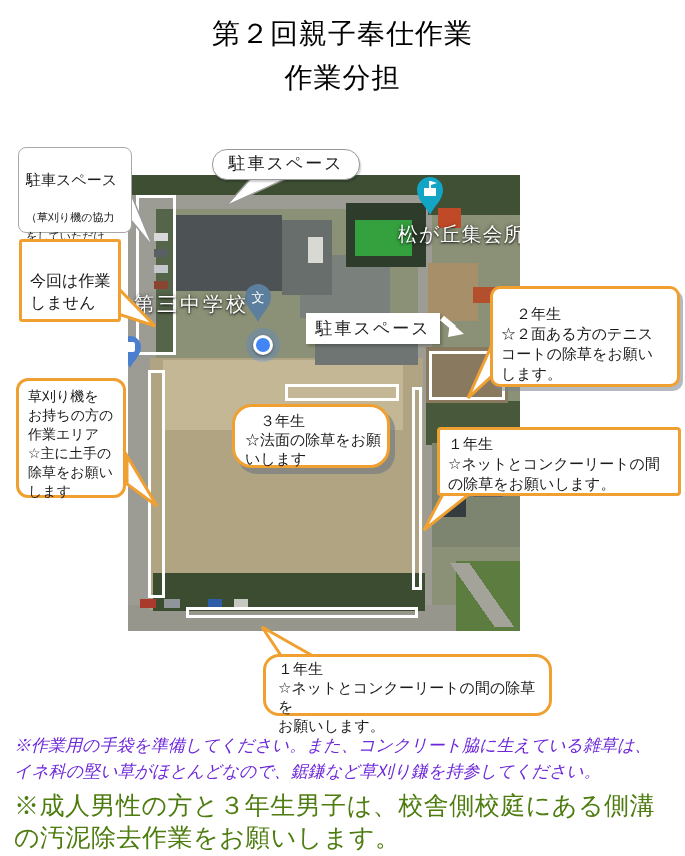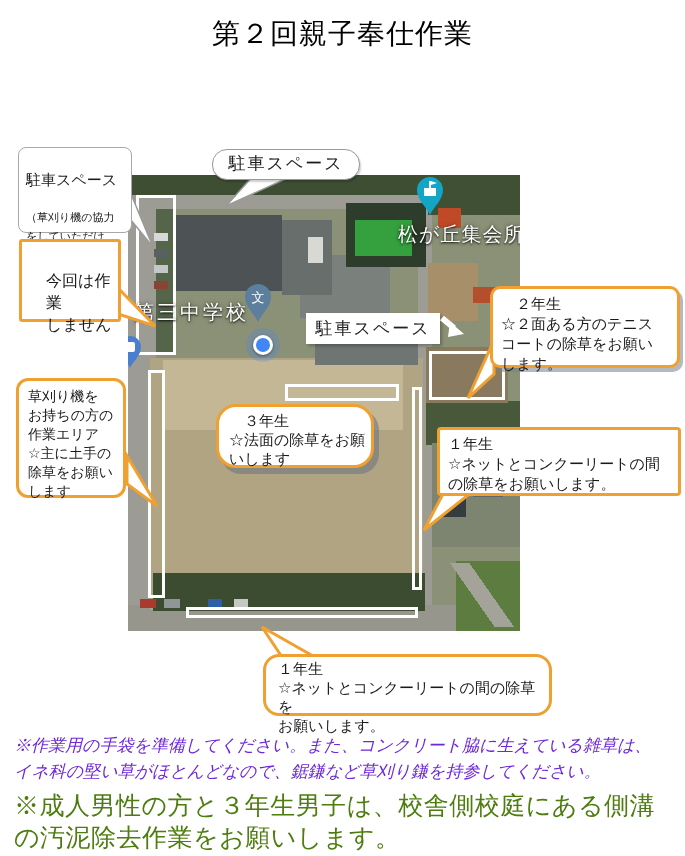--- a/index.html
+++ b/index.html
@@ -53,21 +53,21 @@
     background-color:#8a9176;}
   .wrect{position:absolute;border:3px solid #fff;box-sizing:border-box;z-index:2;}
   #st-parkL{left:8px;top:20px;width:40px;height:160px;}
   #st-L{left:20px;top:195px;width:17px;height:228px;}
   #st-top{left:157px;top:209px;width:114px;height:17px;}
   #st-R{left:284px;top:212px;width:10px;height:203px;}
   #st-B{left:58px;top:432px;width:232px;height:11px;}
   #st-tennis{left:301px;top:176px;width:76px;height:49px;}
   .maplabel{position:absolute;color:#fff;z-index:3;white-space:nowrap;
             text-shadow:0 1px 2px rgba(0,0,0,.85),0 0 4px rgba(0,0,0,.5);}
-  #lbl-school{left:6px;top:116px;font-size:20px;letter-spacing:3px;margin-top:8px;}
+  #lbl-school{left:6px;top:116px;font-size:20px;letter-spacing:3px;}
   #lbl-hall{left:270px;top:46px;font-size:20px;letter-spacing:1px;}
   #lbl-parking-center{left:178px;top:138px;width:134px;height:31px;background:#fff;color:#222;
       font-size:17px;line-height:31px;text-align:center;letter-spacing:2px;position:absolute;z-index:3;
       box-shadow:2px 2px 3px rgba(0,0,0,.25);}
   .pin{position:absolute;z-index:3;}
   #pin-hall{left:288px;top:1px;}
   #pin-school{left:116px;top:108px;}
   #edge-pin{left:-10px;top:160px;}
   #loc-dot{position:absolute;left:118px;top:153px;width:34px;height:34px;border-radius:50%;
            background:rgba(66,133,244,.25);z-index:3;}
@@ -80,28 +80,28 @@
 
   
   .bubble{position:absolute;background:#fff;box-sizing:border-box;z-index:5;color:#1a1a1a;
           white-space:pre-line;}
   .orange{border:3px solid #f0a030;}
   #c-parking-left{left:18px;top:147px;width:114px;height:86px;border:1.5px solid #a8a8a8;
        border-radius:8px;padding:4px 2px 2px 7px;}
   #c-parking-left .pl-title{font-size:15px;line-height:20px;}
   #c-parking-left .pl-note{font-size:11px;line-height:19px;white-space:pre-line;}
   #c-no-work{left:19px;top:239px;width:102px;height:83px;border-radius:3px;
-       padding:28px 0 0 24px;font-size:16px;line-height:22px;}
+       padding:28px 0 0 8px;font-size:16px;line-height:22px;}
   #c-parking-top{left:212px;top:149px;width:148px;height:31px;border:1.5px solid #999;
        border-radius:15px;font-size:17px;line-height:28px;text-align:center;letter-spacing:2px;
        box-shadow:1px 2px 2px rgba(0,0,0,.2);}
-  #c-grade2{left:490px;top:286px;width:190px;height:82px;border-radius:10px;
-       padding:5px 0 0 8px;font-size:15px;line-height:20px;
+  #c-grade2{left:490px;top:286px;width:190px;height:101px;border-radius:10px;
+       padding:15px 0 0 8px;font-size:15px;line-height:20px;
        box-shadow:3px 4px 0 rgba(120,130,140,.55);}
-  #c-grade3{left:216px;top:404px;width:158px;height:64px;border-radius:20px;
+  #c-grade3{left:232px;top:404px;width:158px;height:64px;border-radius:20px;
        padding:4px 0 0 10px;font-size:15px;line-height:19px;
        box-shadow:5px 6px 0 rgba(110,120,130,.6);}
   #c-grade1-right{left:437px;top:427px;width:244px;height:69px;border-radius:4px;
        padding:4px 0 0 8px;font-size:15px;line-height:20px;}
   #c-mower{left:16px;top:378px;width:110px;height:120px;border-radius:12px;
        padding:6px 0 0 9px;font-size:14px;line-height:19px;}
   #c-grade1-bottom{left:263px;top:654px;width:289px;height:62px;border-radius:16px;
        padding:2px 0 0 12px;font-size:15px;line-height:19px;}
 
   
@@ -110,20 +110,21 @@
   #note-large{position:absolute;left:14px;top:789px;width:671px;font-size:25px;line-height:32px;
        white-space:pre-line;color:#4d7c0f;letter-spacing:.5px;}
 </style>
 </head>
 <body>
 
 <div class="page">
 
   <div class="title">
     <div>第２回親子奉仕作業</div>
+    <div>作業分担</div>
   </div>
 
   <div class="map">
     <div class="terrain"></div>
 
     <div class="wrect" id="st-parkL"></div>
     <div class="wrect" id="st-L"></div>
     <div class="wrect" id="st-top"></div>
     <div class="wrect" id="st-R"></div>
     <div class="wrect" id="st-B"></div>

